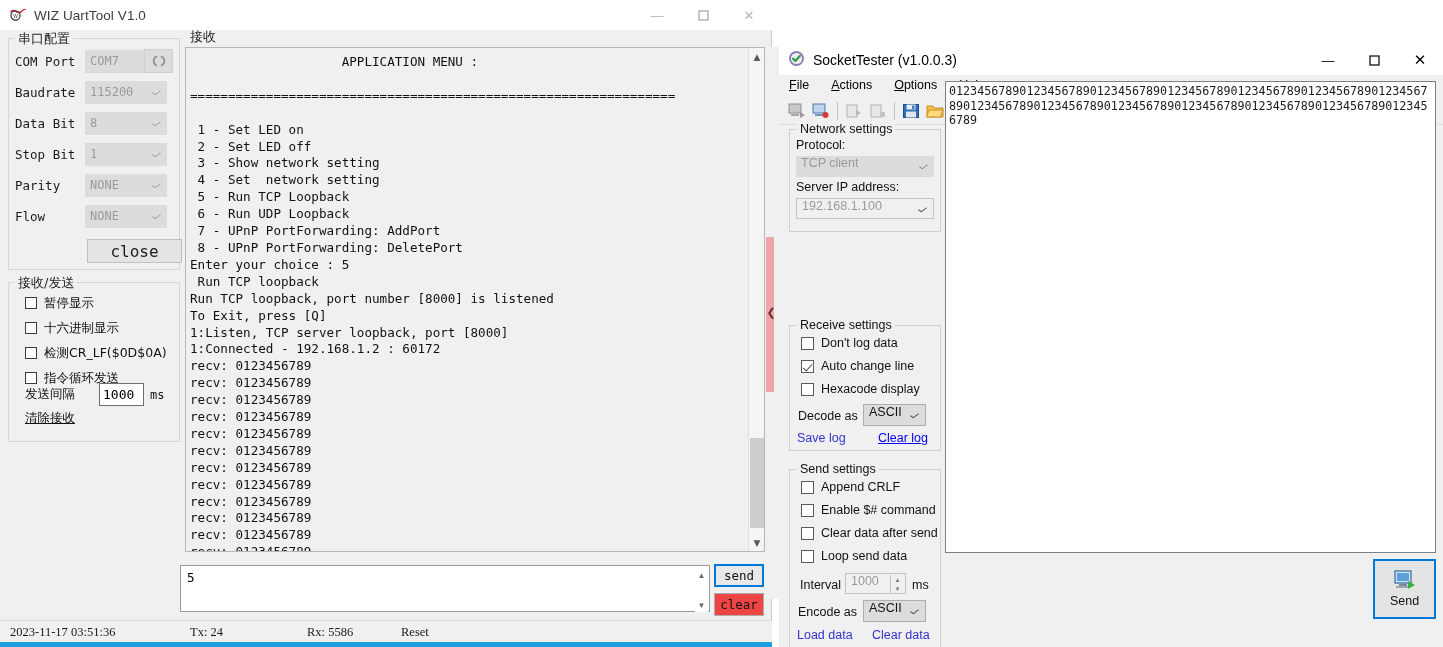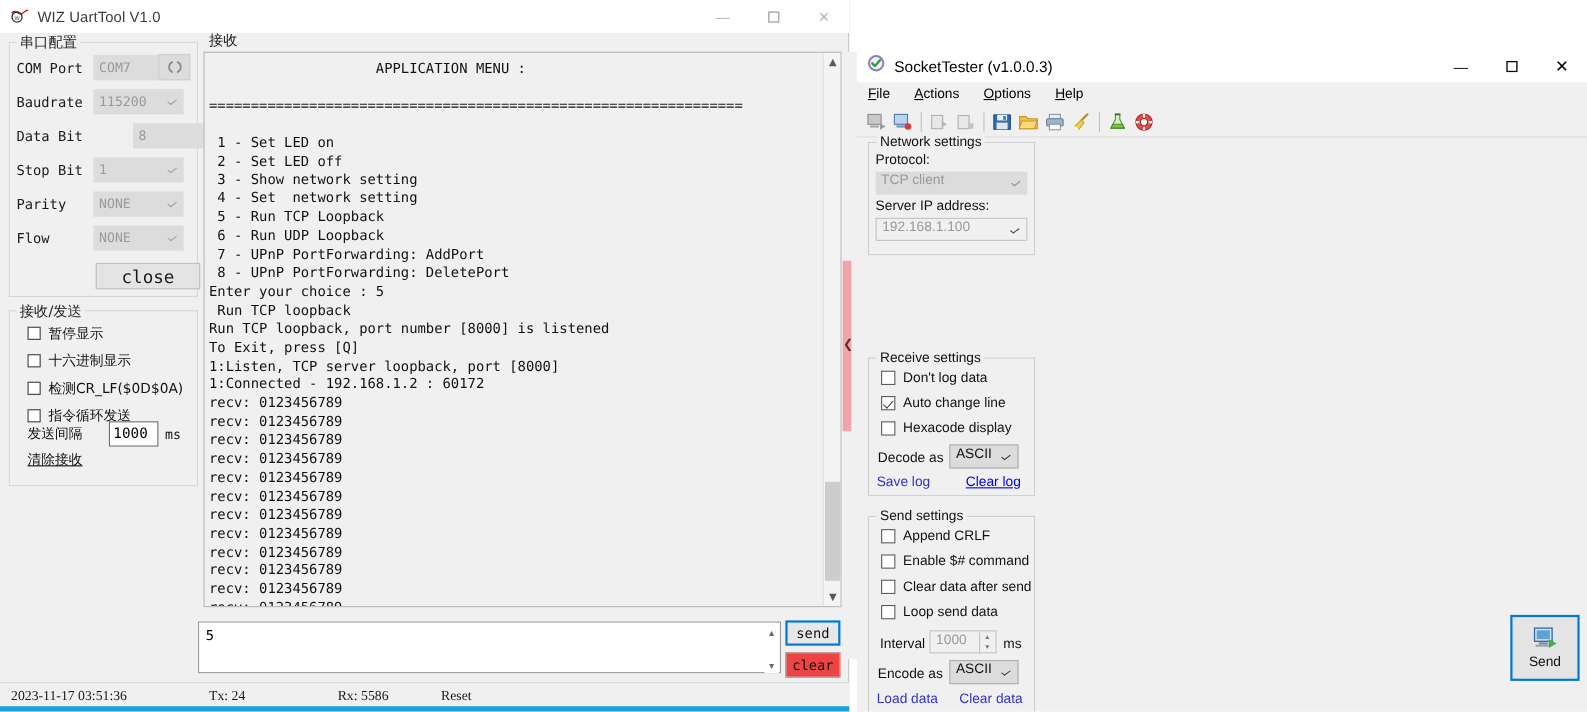--- a/index.html
+++ b/index.html
@@ -311,21 +311,21 @@
       </div>
 
       <div class="cfg-row" style="top:41px;">
         <span class="cfg-label">Baudrate</span>
         <span class="cfg-combo">
           <span>115200</span>
           <span class="caret"></span>
         </span>
       </div>
 
-      <div class="cfg-row" style="top:72px;gap:36px;">
+      <div class="cfg-row" style="top:72px;">
         <span class="cfg-label">Data Bit</span>
         <span class="cfg-combo">
           <span>8</span>
           <span class="caret"></span>
         </span>
       </div>
 
       <div class="cfg-row" style="top:103px;">
         <span class="cfg-label">Stop Bit</span>
         <span class="cfg-combo">
@@ -622,20 +622,21 @@
       <span class="s-label" style="position:absolute;left:122px;top:108px;">ms</span>
       <span class="s-label" style="position:absolute;left:8px;top:135px;">Encode as</span>
       <span class="s-input" style="position:absolute;left:73px;top:130px;width:63px;height:22px;background:#dcdcdc;border:1px solid #adadad;color:#111;">
         <span>ASCII</span>
         <span class="s-caret dark"></span>
       </span>
       <span class="s-link" style="position:absolute;left:7px;top:158px;">Load data</span>
       <span class="s-link" style="position:absolute;left:82px;top:158px;">Clear data</span>
     </div>
 
+    <div id="log-area">01234567890123456789012345678901234567890123456789012345678901234567890123456789012345678901234567890123456789012345678901234567890123456789</div>
 
     <div id="sock-send-btn">
       <span>
         <svg width="22" height="20" viewBox="0 0 22 20">
           <rect x="1" y="1" width="16" height="12" fill="#cfe4f5" stroke="#33689e" stroke-width="1.2"></rect>
           <rect x="3" y="3" width="12" height="8" fill="#5ea0d8"></rect>
           <rect x="5" y="14" width="8" height="2" fill="#7a8a99"></rect>
           <rect x="2" y="16" width="14" height="2" fill="#9aa8b5"></rect>
           <path d="M14 11 l7 4 l-7 4 z" fill="#3cb043"></path>
         </svg>

